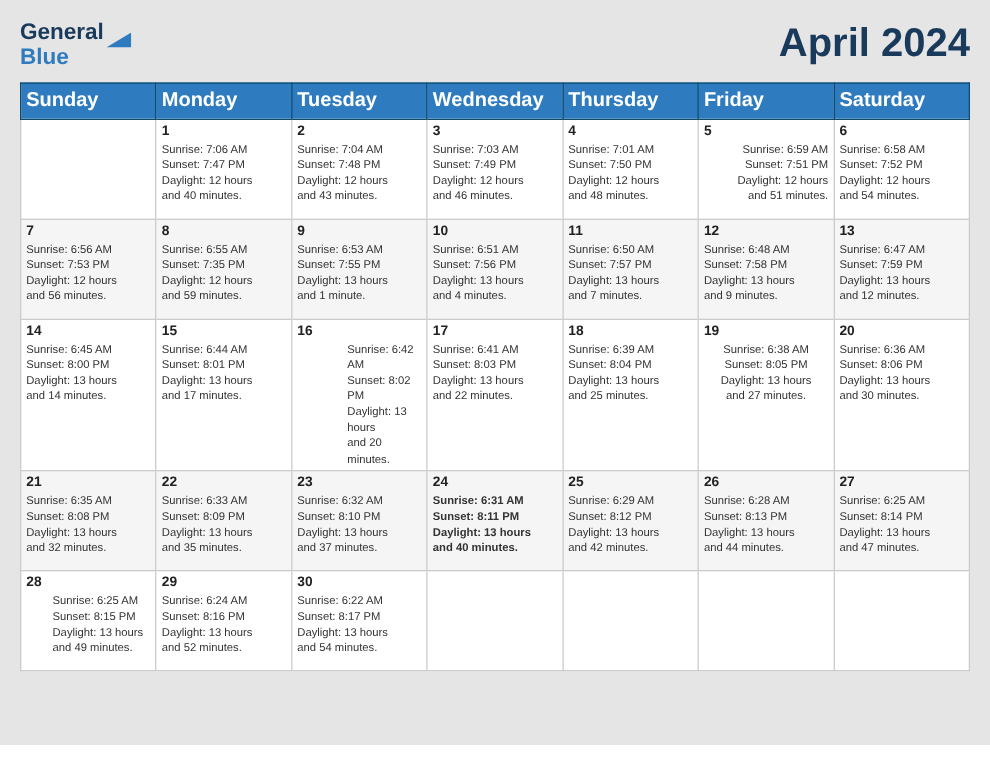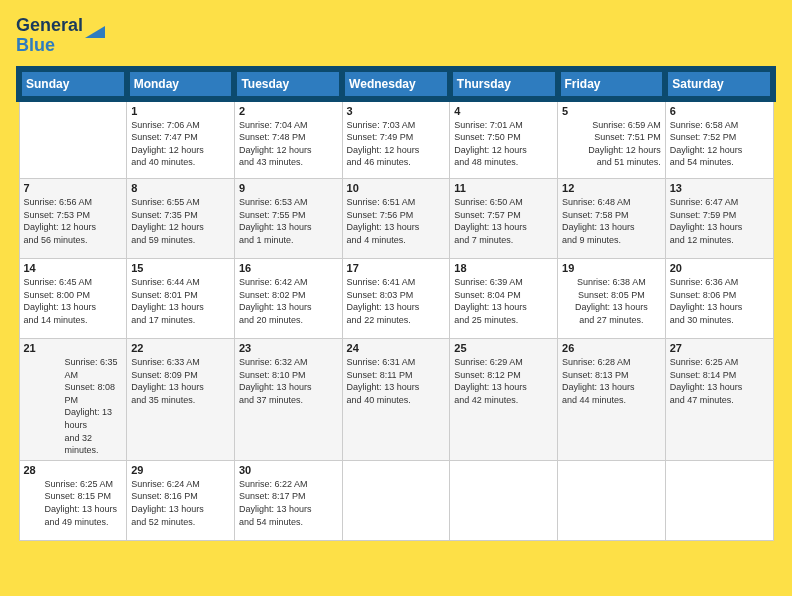--- a/index.html
+++ b/index.html
@@ -7,21 +7,21 @@
       font-family: Arial, sans-serif;
       background: #fff;
       width: 792px;
       height: 612px;
       overflow: hidden;
     }
     .page {
       width: 792px;
       height: 596px;
       padding: 16px;
-      background: #fde047;
+      background: #e5e5e5;
     }
     .header {
       display: flex;
       justify-content: space-between;
       align-items: flex-start;
       margin-bottom: 10px;
     }
     .logo {
       display: flex;
       flex-direction: column;
@@ -57,23 +57,23 @@
     .calendar {
       width: 100%;
       border-collapse: collapse;
       font-size: 10px;
     }
     .calendar th {
       background: #2e7cbf;
       color: #fff;
       padding: 5px 4px;
       text-align: left;
-      font-size: 12px;
+      font-size: 16px;
       font-weight: bold;
-      border: 6px solid #0c4a6e;
+      border: 1px solid #0c4a6e;
     }
     .calendar td {
       border: 1px solid #ccc;
       vertical-align: top;
       padding: 3px 4px;
       width: calc(100%/7);
       height: 80px;
     }
     .day-num {
       font-size: 11px;
@@ -103,20 +103,21 @@
         <span class="logo-text">
           <span>General</span><br>
           <span class="blue">Blue</span>
         </span>
         <svg class="logo-shape" viewBox="0 0 30 18" style="margin-left:2px;margin-top:-8px;">
           <polygon points="0,18 30,0 30,18" fill="#2e7cbf"></polygon>
         </svg>
       </div>
     </div>
     <div class="title-block">
+      <div class="month-title">April 2024</div>
     </div>
   </div>
 
   <table class="calendar">
     <thead>
       <tr>
       <th>Sunday</th>
           <th>Monday</th>
           <th>Tuesday</th>
           <th>Wednesday</th>
@@ -232,21 +233,21 @@
           </td>
           <td>
             <div class="day-num">15</div>
             <div class="day-info" style="white-space: pre-line;">Sunrise: 6:44 AM
 Sunset: 8:01 PM
 Daylight: 13 hours
 and 17 minutes.</div>
           </td>
           <td>
             <div class="day-num">16</div>
-            <div class="day-info" style="white-space: pre-line;">Sunrise: 6:42 AM
+            <div class="day-info" style="white-space: pre-line; margin-left: 40px;">Sunrise: 6:42 AM
 Sunset: 8:02 PM
 Daylight: 13 hours
 and 20 minutes.</div>
           </td>
           <td>
             <div class="day-num">17</div>
             <div class="day-info" style="white-space: pre-line;">Sunrise: 6:41 AM
 Sunset: 8:03 PM
 Daylight: 13 hours
 and 22 minutes.</div>
@@ -269,42 +270,42 @@
             <div class="day-num">20</div>
             <div class="day-info" style="white-space: pre-line;">Sunrise: 6:36 AM
 Sunset: 8:06 PM
 Daylight: 13 hours
 and 30 minutes.</div>
           </td>
         </tr>
         <tr>
           <td>
             <div class="day-num">21</div>
-            <div class="day-info" style="white-space: pre-line; margin-left: 41px;">Sunrise: 6:35 AM
+            <div class="day-info" style="white-space: pre-line;">Sunrise: 6:35 AM
 Sunset: 8:08 PM
 Daylight: 13 hours
 and 32 minutes.</div>
           </td>
           <td>
             <div class="day-num">22</div>
             <div class="day-info" style="white-space: pre-line;">Sunrise: 6:33 AM
 Sunset: 8:09 PM
 Daylight: 13 hours
 and 35 minutes.</div>
           </td>
           <td>
             <div class="day-num">23</div>
             <div class="day-info" style="white-space: pre-line;">Sunrise: 6:32 AM
 Sunset: 8:10 PM
 Daylight: 13 hours
 and 37 minutes.</div>
           </td>
           <td>
             <div class="day-num">24</div>
-            <div class="day-info" style="white-space: pre-line;">Sunrise: 6:31 AM
+            <div class="day-info" style="white-space: pre-line; font-weight: bold;">Sunrise: 6:31 AM
 Sunset: 8:11 PM
 Daylight: 13 hours
 and 40 minutes.</div>
           </td>
           <td>
             <div class="day-num">25</div>
             <div class="day-info" style="white-space: pre-line;">Sunrise: 6:29 AM
 Sunset: 8:12 PM
 Daylight: 13 hours
 and 42 minutes.</div>

